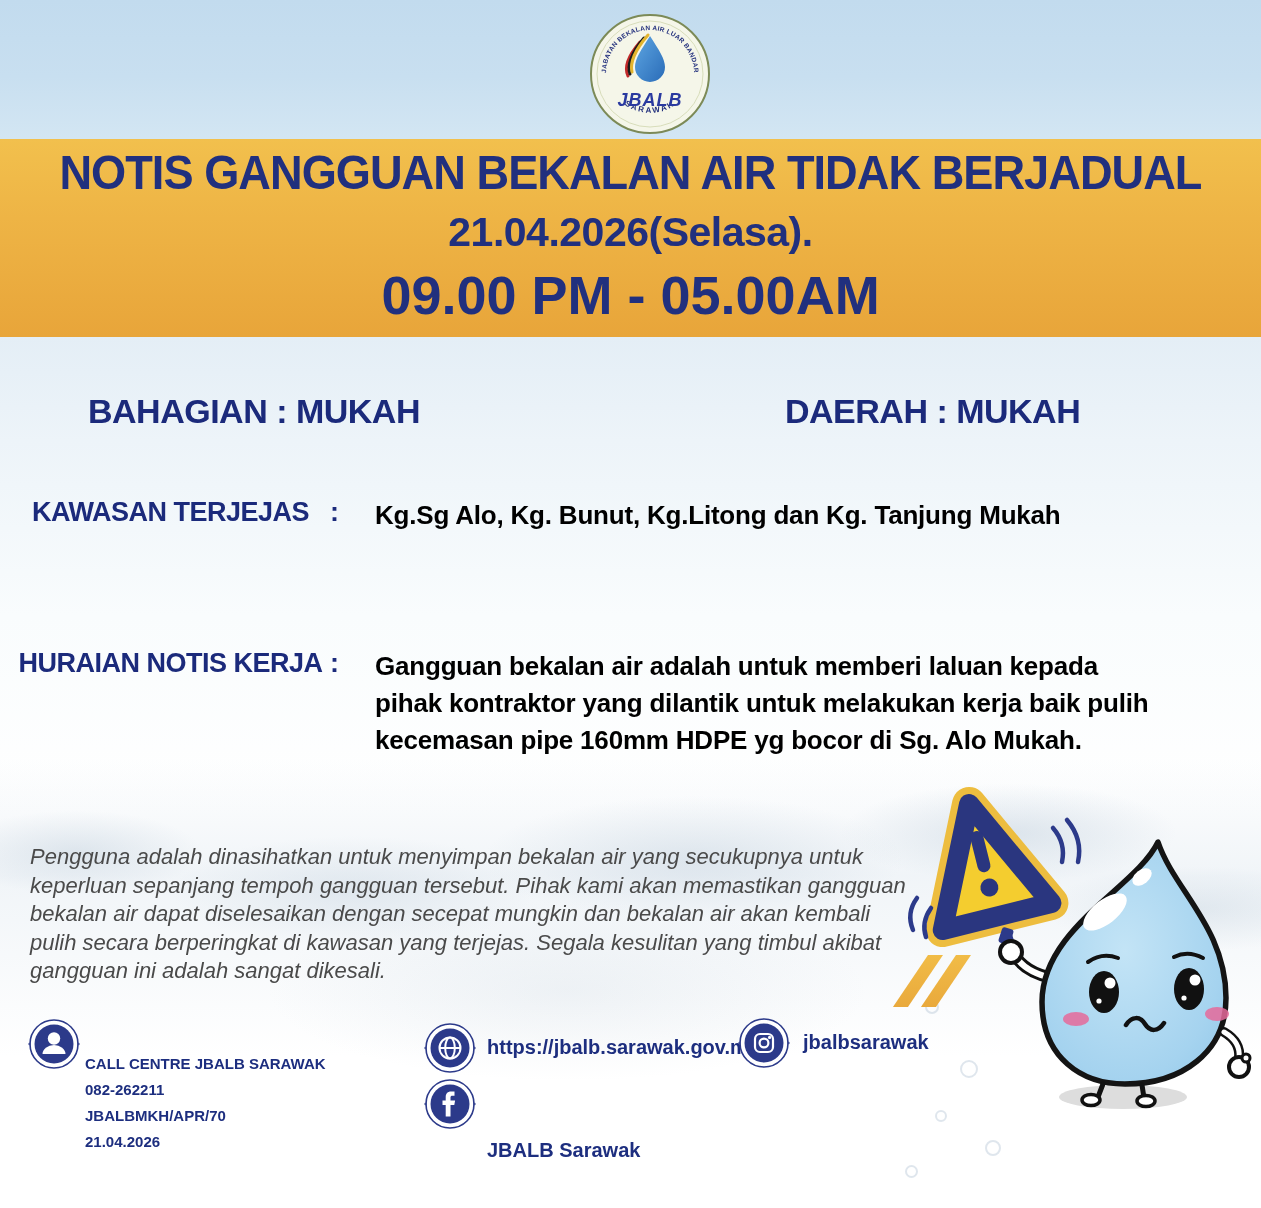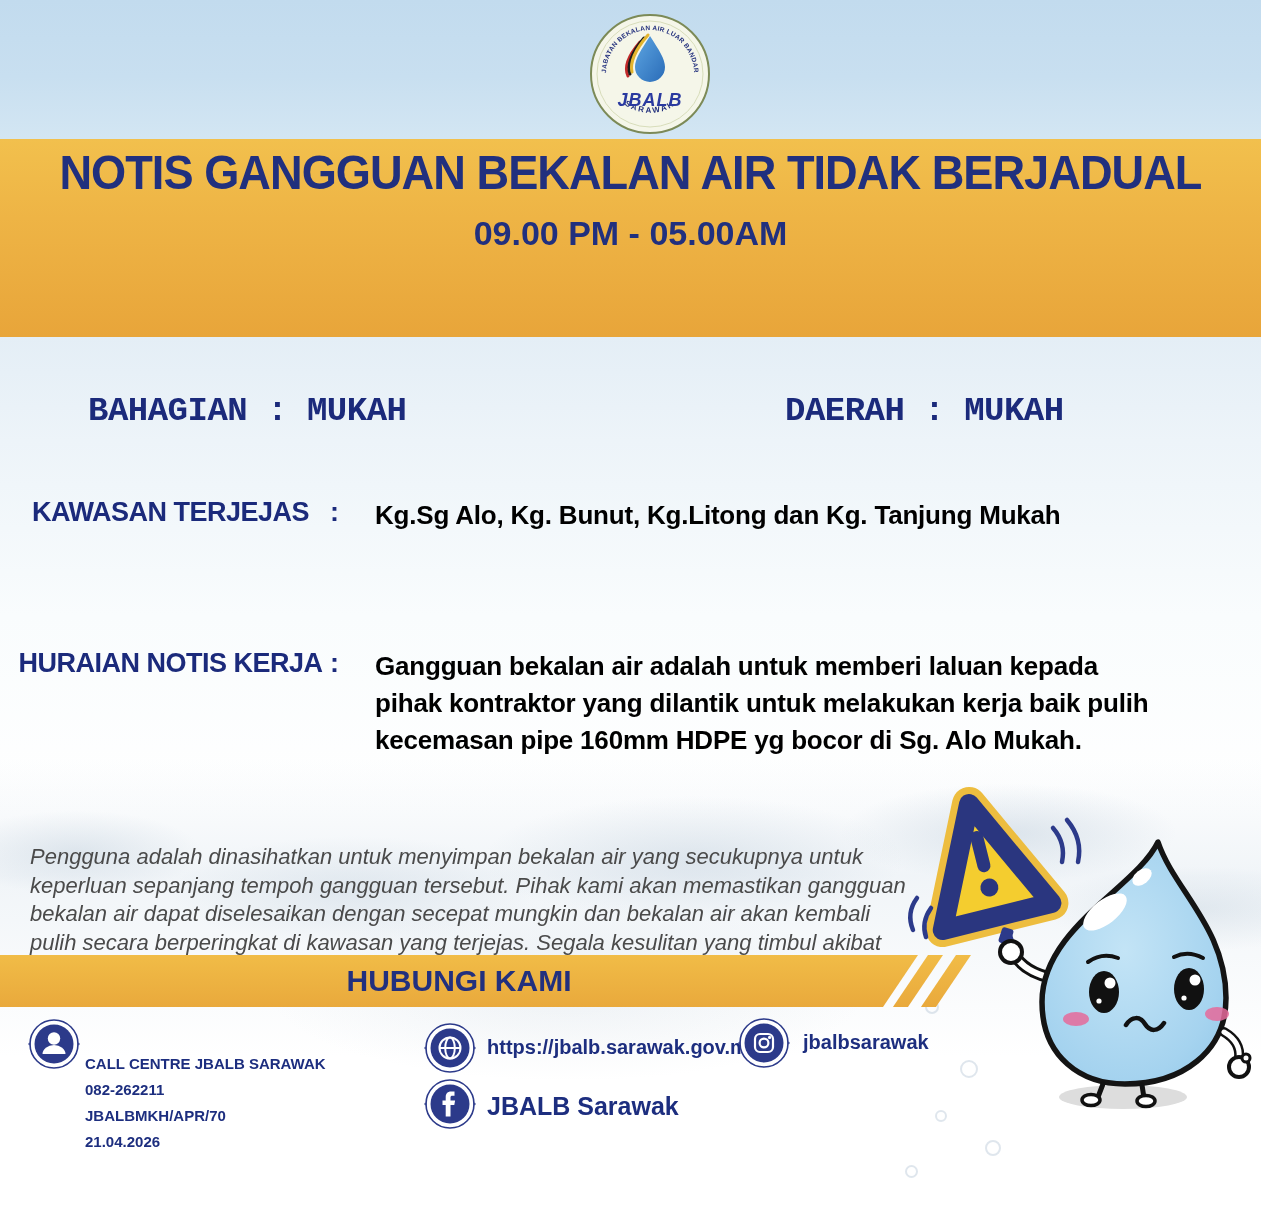--- a/index.html
+++ b/index.html
@@ -18,42 +18,42 @@
     position:absolute;left:0;top:139px;width:100%;height:198px;
     background:linear-gradient(180deg,#f2c04d 0%,#eeb445 40%,#e8a53a 100%);
     display:flex;flex-direction:column;align-items:center;justify-content:flex-start;
     color:#21307e;
   }
   .notice-title{
     font-weight:bold;font-size:48px;letter-spacing:-1px;line-height:56px;margin-top:6px;
     transform:scaleX(.94);transform-origin:center;white-space:nowrap;
   }
   .notice-date{font-weight:bold;font-size:41px;line-height:62px;letter-spacing:-0.5px;}
-  .notice-time{font-weight:bold;font-size:34px;line-height:64px;letter-spacing:0;}
+  .notice-time{font-weight:bold;font-size:54px;line-height:64px;letter-spacing:0;}
   
   .content-bg{
     position:absolute;left:0;top:337px;width:100%;height:871px;
     background:linear-gradient(180deg,#e4eef6 0%,#edf4f9 12%,#f9fcfd 32%,#ffffff 55%);
   }
   .water-bg{
     position:absolute;left:0;top:760px;width:100%;height:330px;
     background:
       radial-gradient(180px 60px at 6% 28%,rgba(168,188,206,.30),transparent 70%),
       radial-gradient(260px 80px at 28% 40%,rgba(178,196,212,.28),transparent 70%),
       radial-gradient(300px 90px at 55% 30%,rgba(170,190,208,.30),transparent 70%),
       radial-gradient(240px 70px at 80% 22%,rgba(165,186,205,.32),transparent 70%),
       radial-gradient(220px 60px at 95% 45%,rgba(175,194,210,.28),transparent 70%),
       radial-gradient(400px 120px at 45% 70%,rgba(200,212,222,.25),transparent 75%),
       linear-gradient(180deg,rgba(235,241,246,0) 0%,rgba(226,234,241,.5) 35%,rgba(255,255,255,0) 90%);
   }
   .bubble{position:absolute;border:2px solid rgba(140,165,190,.28);border-radius:50%;}
   
   .region-bahagian,.region-daerah{
     position:absolute;top:392px;font-weight:bold;font-size:34px;
-    color:#1b2a7b;letter-spacing:-0.5px;white-space:nowrap;font-family:Liberation Mono, monospace;
+    color:#1b2a7b;letter-spacing:-0.5px;white-space:nowrap;
   }
   .region-bahagian{left:88px;}
   .region-daerah{left:785px;}
   
   .detail-label{
     position:absolute;left:18px;width:305px;font-weight:bold;font-size:27px;
     color:#1b2a7b;letter-spacing:-0.5px;white-space:nowrap;text-align:center;
   }
   .detail-sep{position:absolute;left:330px;font-weight:bold;font-size:27px;color:#1b2a7b;}
   .detail-value{
@@ -86,21 +86,21 @@
   .contact-icon{position:absolute;width:52px;height:52px;}
   .icon-person{left:28px;top:1018px;}
   .icon-globe{left:424px;top:1022px;}
   .icon-facebook{left:424px;top:1078px;}
   .icon-instagram{left:738px;top:1017px;}
   .contact-text{
     position:absolute;font-weight:bold;color:#1d2e7f;white-space:nowrap;
   }
   .call-centre-block{left:85px;top:1051px;font-size:15px;line-height:26px;}
   .website-text{left:487px;top:1036px;font-size:20px;}
-  .facebook-text{left:487px;top:1092px;font-size:25px;}
+  .facebook-text{left:487px;top:1139px;font-size:20px;}
   .instagram-text{left:803px;top:1031px;font-size:20px;}
   
   .mascot{position:absolute;left:890px;top:770px;width:371px;height:438px;}
 </style>
 </head>
 <body>
 
 <div id="poster">
 
   <div class="header-strip"></div>
@@ -127,20 +127,21 @@
         <path d="M -6,-22 C -19,-7 -23,6 -20,14" stroke="#1a1a1a" stroke-width="3" fill="none" stroke-linecap="round"></path>
         <path d="M -2,-25 C -16,-9 -20,4 -18,12" stroke="#e3b52e" stroke-width="3" fill="none" stroke-linecap="round"></path>
         <path d="M 0,-24 C -9,-10 -15,-1 -15,7 a 15,15 0 0 0 30,0 C 15,-1 9,-10 0,-24 Z" fill="url(#dropGrad)"></path>
       </g>
       <text x="62" y="94" text-anchor="middle" font-size="18" font-weight="bold" font-style="italic" fill="#2a3aa0" letter-spacing="1">JBALB</text>
     </svg>
   </div>
 
   <div class="notice-banner">
     <div class="notice-title">NOTIS GANGGUAN BEKALAN AIR TIDAK BERJADUAL</div>
+    <div class="notice-date">21.04.2026(Selasa).</div>
     <div class="notice-time">09.00 PM - 05.00AM</div>
   </div>
 
   <div class="content-bg"></div>
   <div class="water-bg"></div>
   <div class="bubble" style="left:925px;top:1000px;width:10px;height:10px;"></div>
   <div class="bubble" style="left:960px;top:1060px;width:14px;height:14px;"></div>
   <div class="bubble" style="left:935px;top:1110px;width:8px;height:8px;"></div>
   <div class="bubble" style="left:985px;top:1140px;width:12px;height:12px;"></div>
   <div class="bubble" style="left:905px;top:1165px;width:9px;height:9px;"></div>
@@ -154,23 +155,20 @@
     <div class="detail-value row-kawasan">Kg.Sg Alo, Kg. Bunut, Kg.Litong dan Kg. Tanjung Mukah</div>
   </div>
   <div>
     <div class="detail-label row-huraian">HURAIAN NOTIS KERJA</div>
     <div class="detail-sep row-huraian">:</div>
     <div class="detail-value row-huraian">Gangguan bekalan air adalah untuk memberi laluan kepada pihak kontraktor yang dilantik untuk melakukan kerja baik pulih kecemasan pipe 160mm HDPE yg bocor di Sg. Alo Mukah.</div>
   </div>
 
   <div class="advisory">Pengguna adalah dinasihatkan untuk menyimpan bekalan air yang secukupnya untuk keperluan sepanjang tempoh gangguan tersebut. Pihak kami akan memastikan gangguan bekalan air dapat diselesaikan dengan secepat mungkin dan bekalan air akan kembali pulih secara berperingkat di kawasan yang terjejas. Segala kesulitan yang timbul akibat gangguan ini adalah sangat dikesali.</div>
 
-  <div class="hubungi-banner">
-    <span class="hubungi-heading">HUBUNGI KAMI</span>
-  </div>
   <div class="banner-stripe stripe-1"></div>
   <div class="banner-stripe stripe-2"></div>
 
   <div class="contact-icon icon-person">
     <svg viewBox="0 0 52 52" width="52" height="52">
       <circle cx="26" cy="26" r="24" fill="#ffffff" stroke="#2c3a8a" stroke-width="1.6"></circle>
       <circle cx="26" cy="26" r="19.5" fill="#2c3a8a"></circle>
       <circle cx="26" cy="20.5" r="6.2" fill="#ffffff"></circle>
       <path d="M 14.5,36 a 11.5,9 0 0 1 23,0 Z" fill="#ffffff"></path>
       <circle cx="1.5" cy="26" r="1.3" fill="#2c3a8a" opacity="0.7"></circle>

